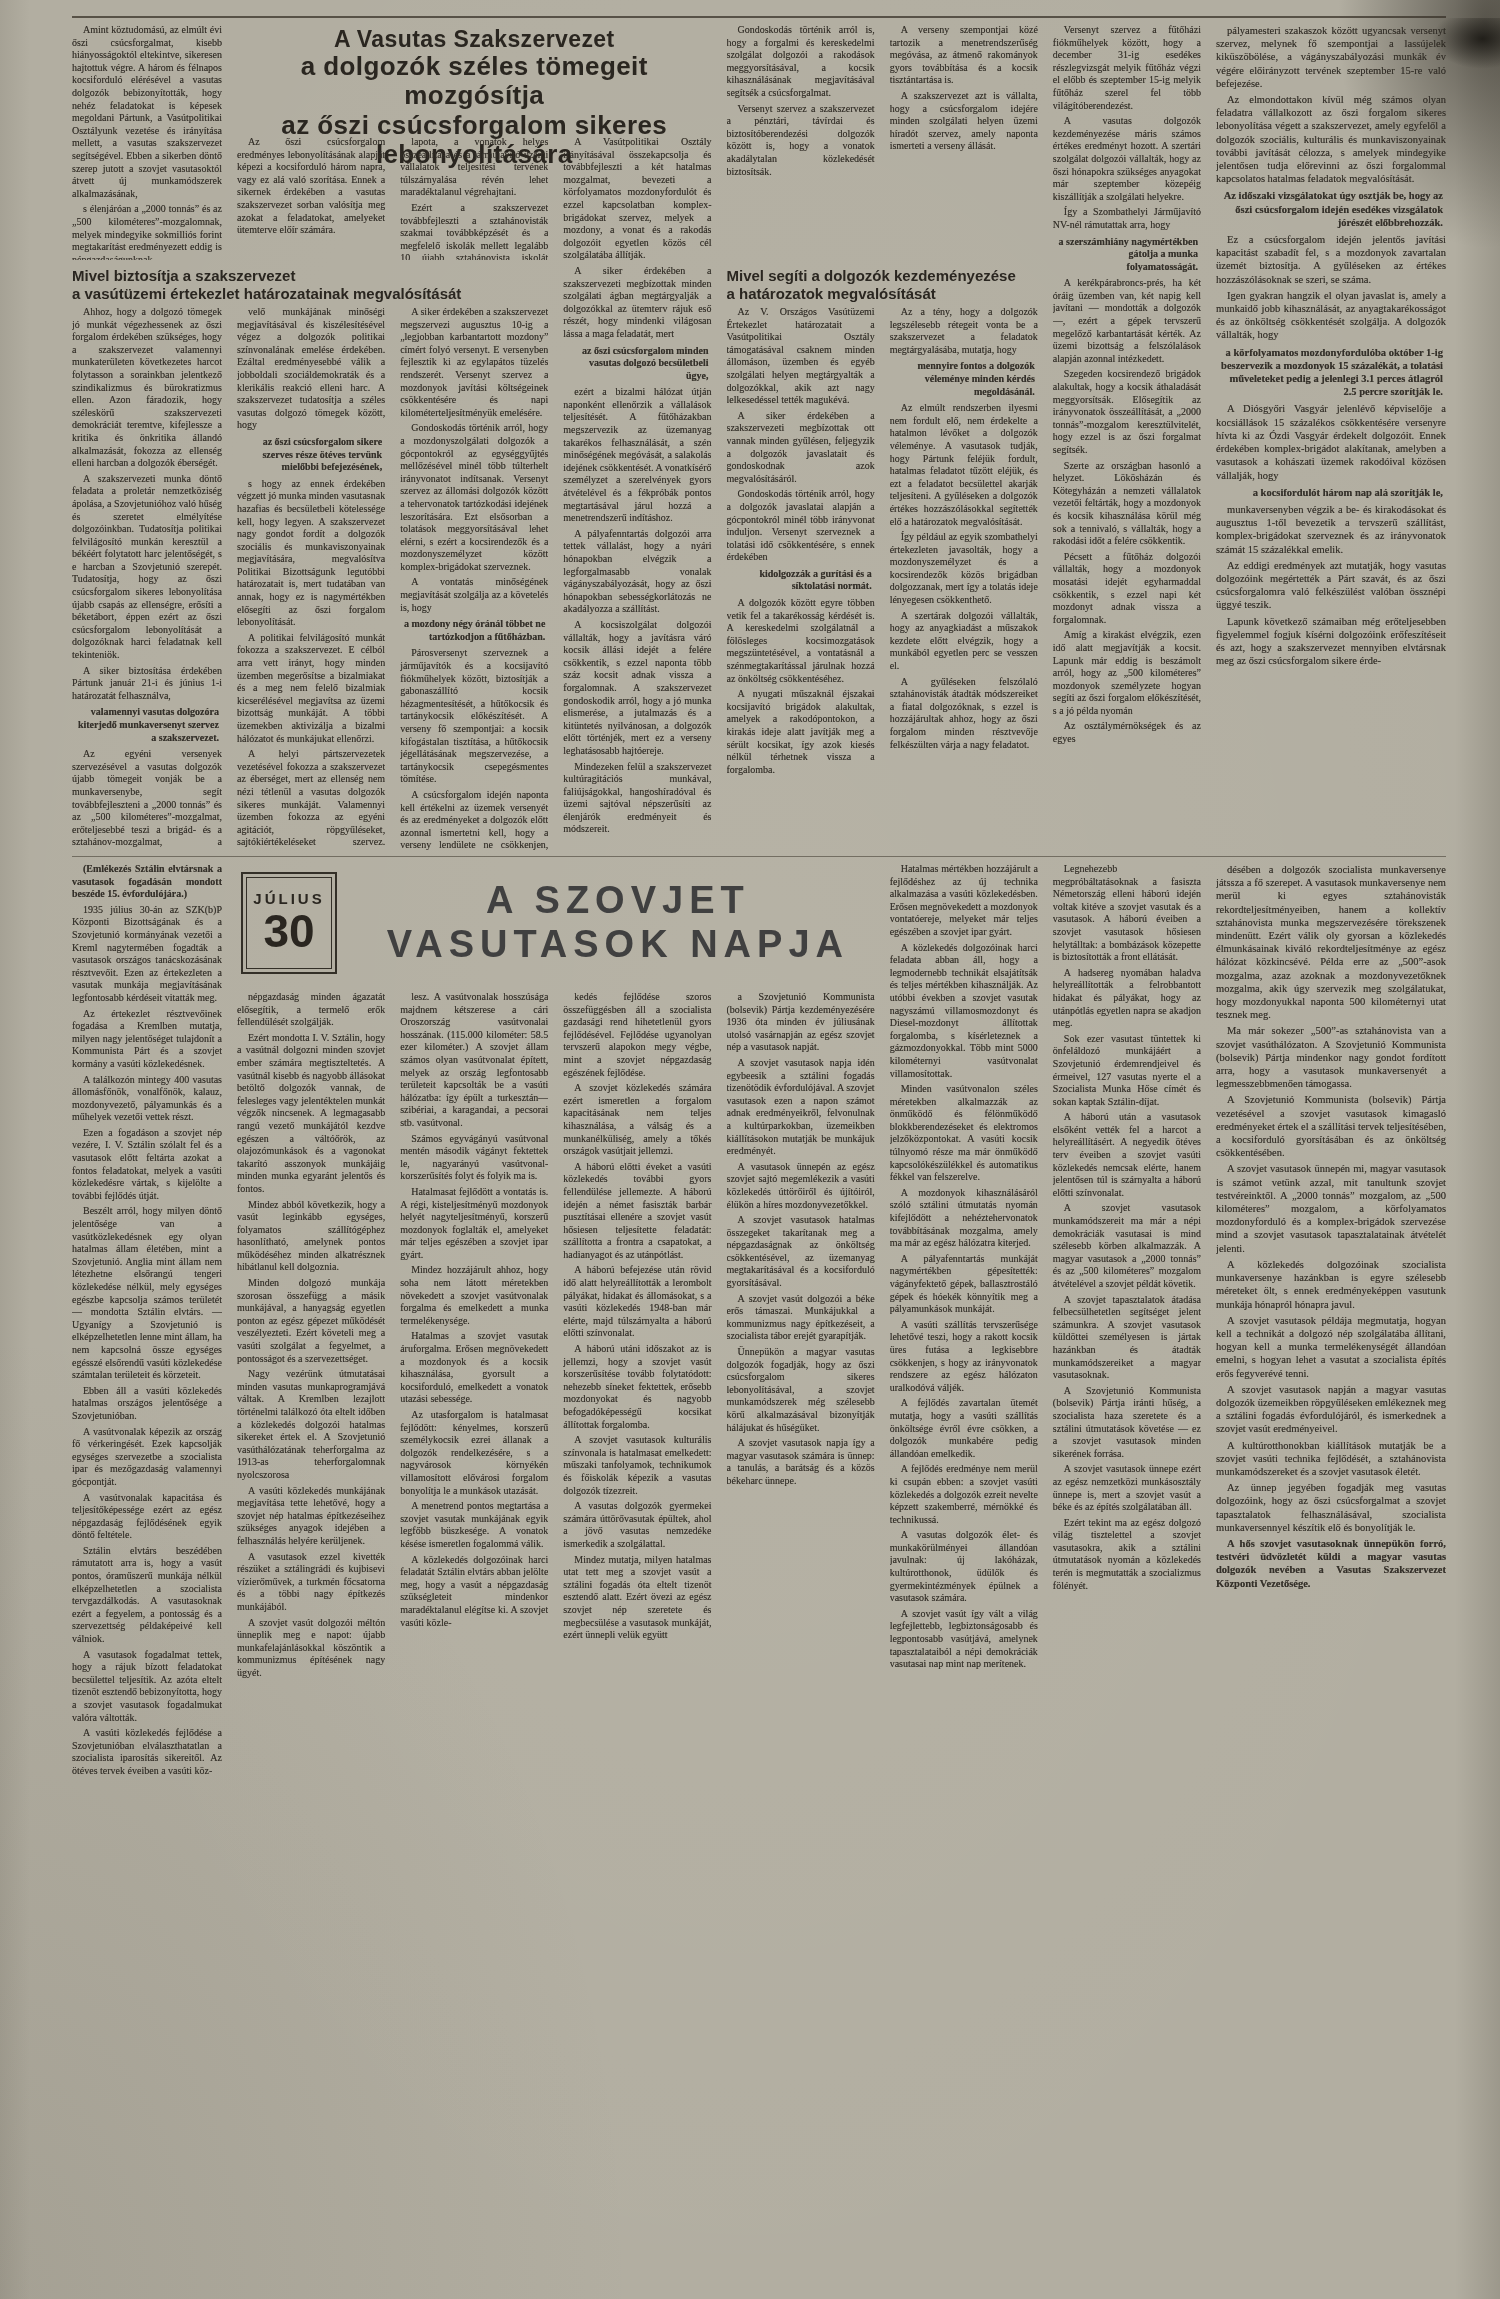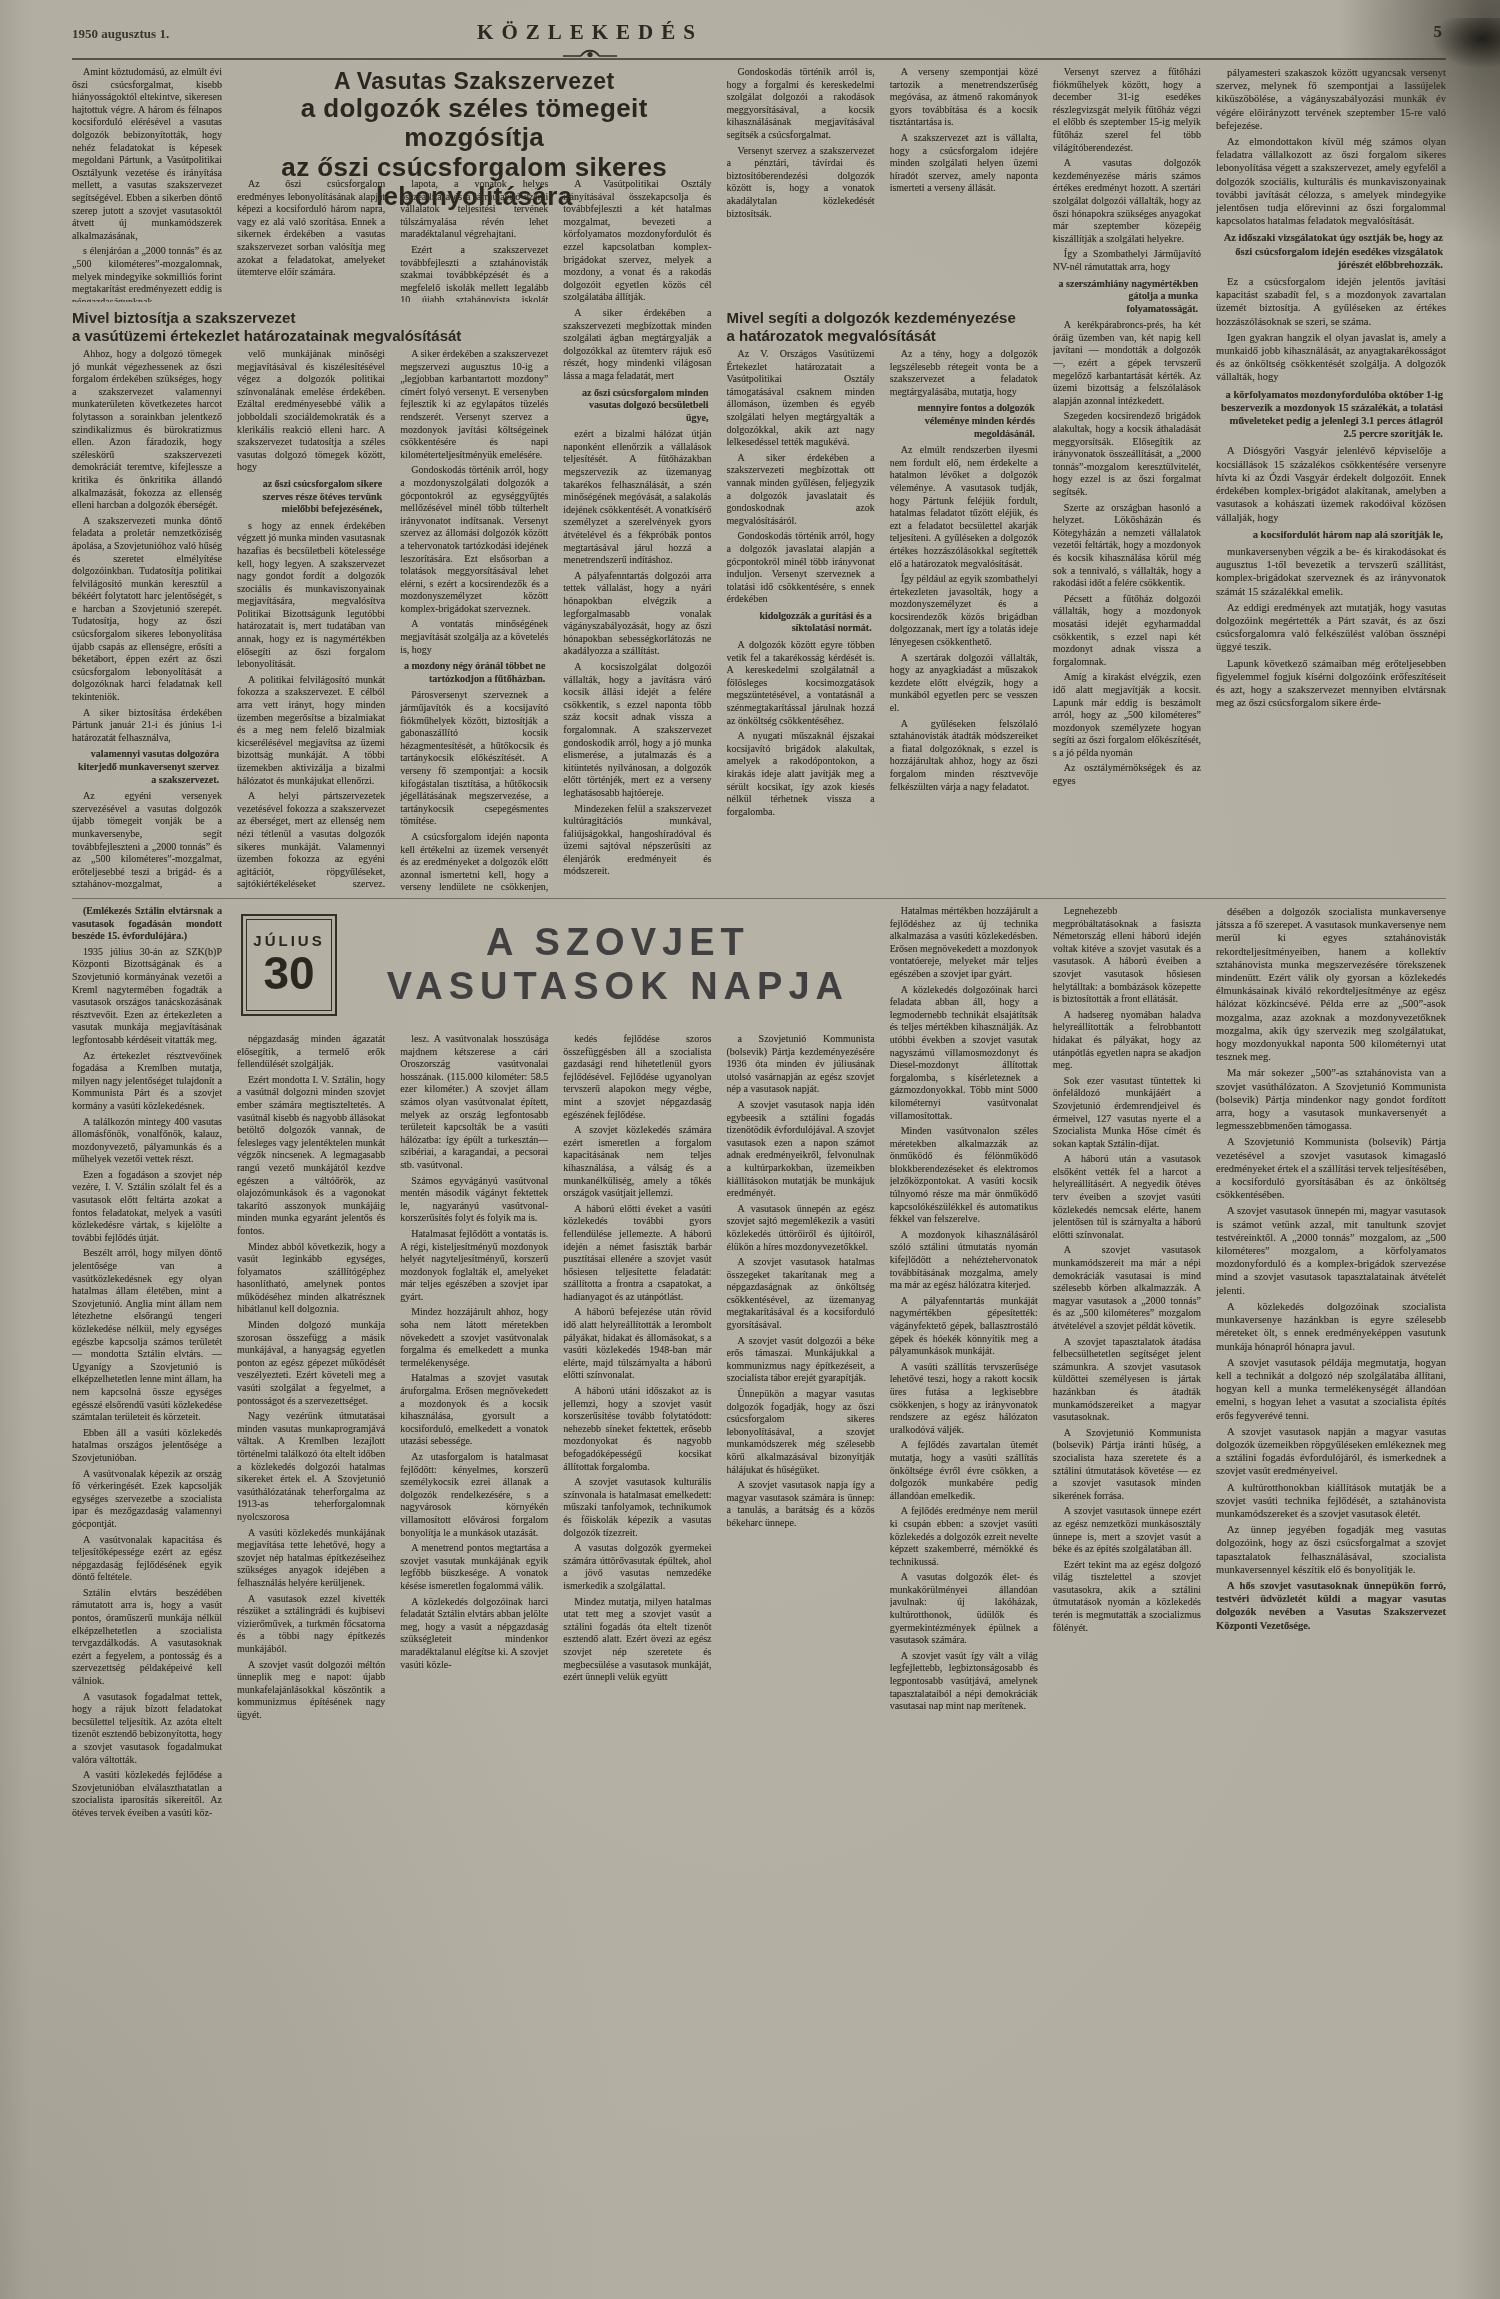--- a/index.html
+++ b/index.html
@@ -82,34 +82,20 @@
   .para.center{text-align:right;text-indent:0;padding:1px 3px;}
   .t-c8 .para,.b-c8 .para{font-size:10.5px;line-height:13.2px;}
 </style>
 </head>
 <body>
 
 <div class="paper">
 
   <div class="smudge"></div>
 
-  <header class="masthead">
-    <span class="m-date">1950 augusztus 1.</span>
-    <div class="m-center">
-      <h1 class="m-title">KÖZLEKEDÉS</h1>
-      <div class="ornament">
-        <svg width="58" height="12" viewBox="0 0 58 12" aria-hidden="true">
-          <path d="M2 8 L20 8 M38 8 L56 8" stroke="#332f27" stroke-width="1.6" fill="none"></path>
-          <path d="M20 8 C24 1, 34 1, 38 8" stroke="#332f27" stroke-width="1.8" fill="none"></path>
-          <circle cx="29" cy="6.5" r="2.6" fill="#332f27"></circle>
-        </svg>
-      </div>
-    </div>
-    <span class="m-page">5</span>
-  </header>
 
   <hr class="header-rule">
 
   <section class="top-grid">
     <div class="cell t-c1i">
         <p class="para">Amint köztudomású, az elmúlt évi őszi csúcsforgalmat, kisebb hiányosságoktól eltekintve, sikeresen hajtottuk végre. A három és félnapos kocsiforduló elérésével a vasutas dolgozók bebizonyították, hogy nehéz feladatokat is képesek megoldani Pártunk, a Vasútpolitikai Osztályunk vezetése és irányítása mellett, a vasutas szakszervezet segítségével. Ebben a sikerben döntő szerep jutott a szovjet vasutasoktól átvett új munkamódszerek alkalmazásának,</p>
         <p class="para">s élenjáróan a „2000 tonnás” és az „500 kilométeres”-mozgalomnak, melyek mindegyike sokmilliós forint megtakarítást eredményezett eddig is népgazdaságunknak.</p>
       </div>
     <h2 class="headline t-hl">
         <div class="hline">A Vasutas Szakszervezet</div>

